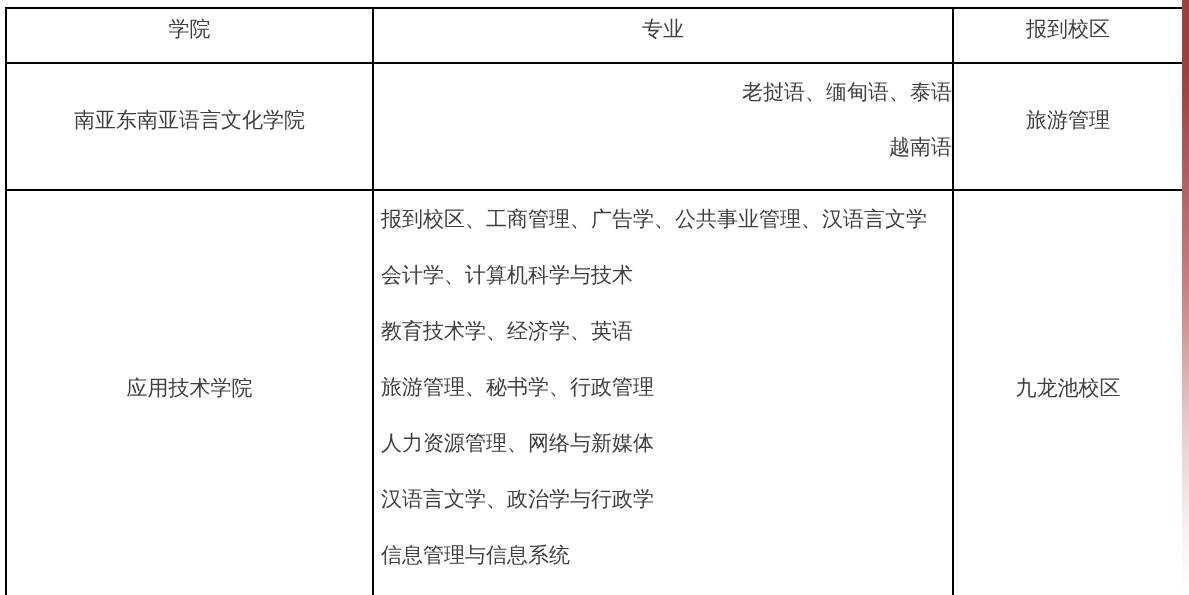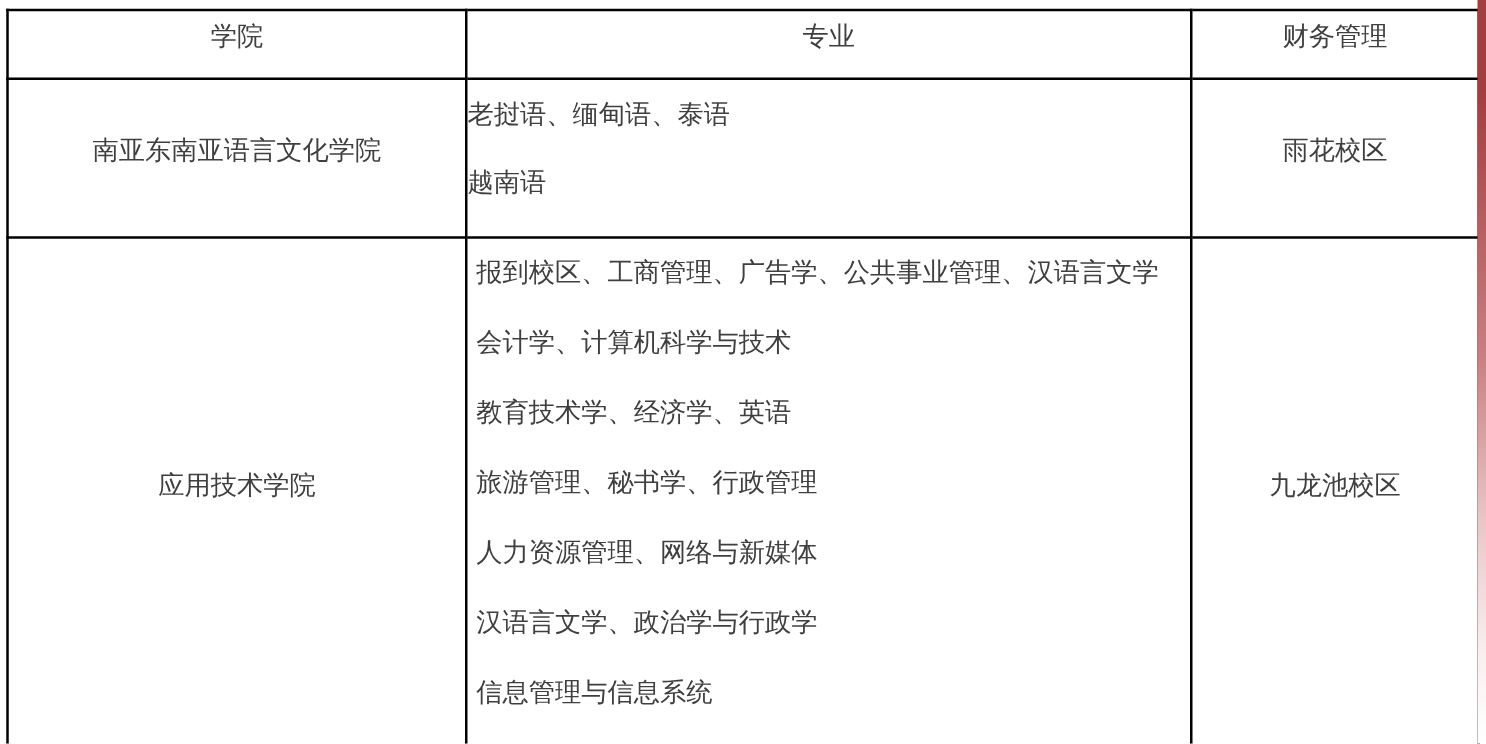--- a/index.html
+++ b/index.html
@@ -45,21 +45,21 @@
 
   td.college-cell, td.campus-cell { padding-bottom: 14px; }
   tr.row-2 td.college-cell, tr.row-2 td.campus-cell { padding-bottom: 14px; }
 
   .major-line {
     margin: 0;
     line-height: 56px;
     white-space: nowrap;
   }
   tr.row-1 .major-line { line-height: 55px; }
-  td.majors-cell.centered { text-align: left; padding-bottom: 15px; }
+  td.majors-cell.centered { text-align: right; padding-bottom: 15px; }
   td.majors-cell.left { text-align: left; padding-left: 7px; padding-bottom: 16px; }
 
   .scrollbar-accent {
     position: absolute;
     top: 0;
     right: 0;
     width: 7px;
     height: 595px;
     background: linear-gradient(180deg,
       var(--accent-top, #a23d40) 0%,
@@ -78,31 +78,31 @@
   <table class="info-table">
     <colgroup>
       <col class="col-college">
       <col class="col-majors">
       <col class="col-campus">
     </colgroup>
     <thead>
       <tr class="header-row">
         <th>学院</th>
         <th>专业</th>
-        <th>财务管理</th>
+        <th>报到校区</th>
       </tr>
     </thead>
     <tbody>
       <tr class="data-row row-1">
         <td class="college-cell">南亚东南亚语言文化学院</td>
         <td class="majors-cell centered">
           <p class="major-line">老挝语、缅甸语、泰语</p>
           <p class="major-line">越南语</p>
         </td>
-        <td class="campus-cell">雨花校区</td>
+        <td class="campus-cell">旅游管理</td>
       </tr>
       <tr class="data-row row-2">
         <td class="college-cell">应用技术学院</td>
         <td class="majors-cell left">
           <p class="major-line">报到校区、工商管理、广告学、公共事业管理、汉语言文学</p>
           <p class="major-line">会计学、计算机科学与技术</p>
           <p class="major-line">教育技术学、经济学、英语</p>
           <p class="major-line">旅游管理、秘书学、行政管理</p>
           <p class="major-line">人力资源管理、网络与新媒体</p>
           <p class="major-line">汉语言文学、政治学与行政学</p>

